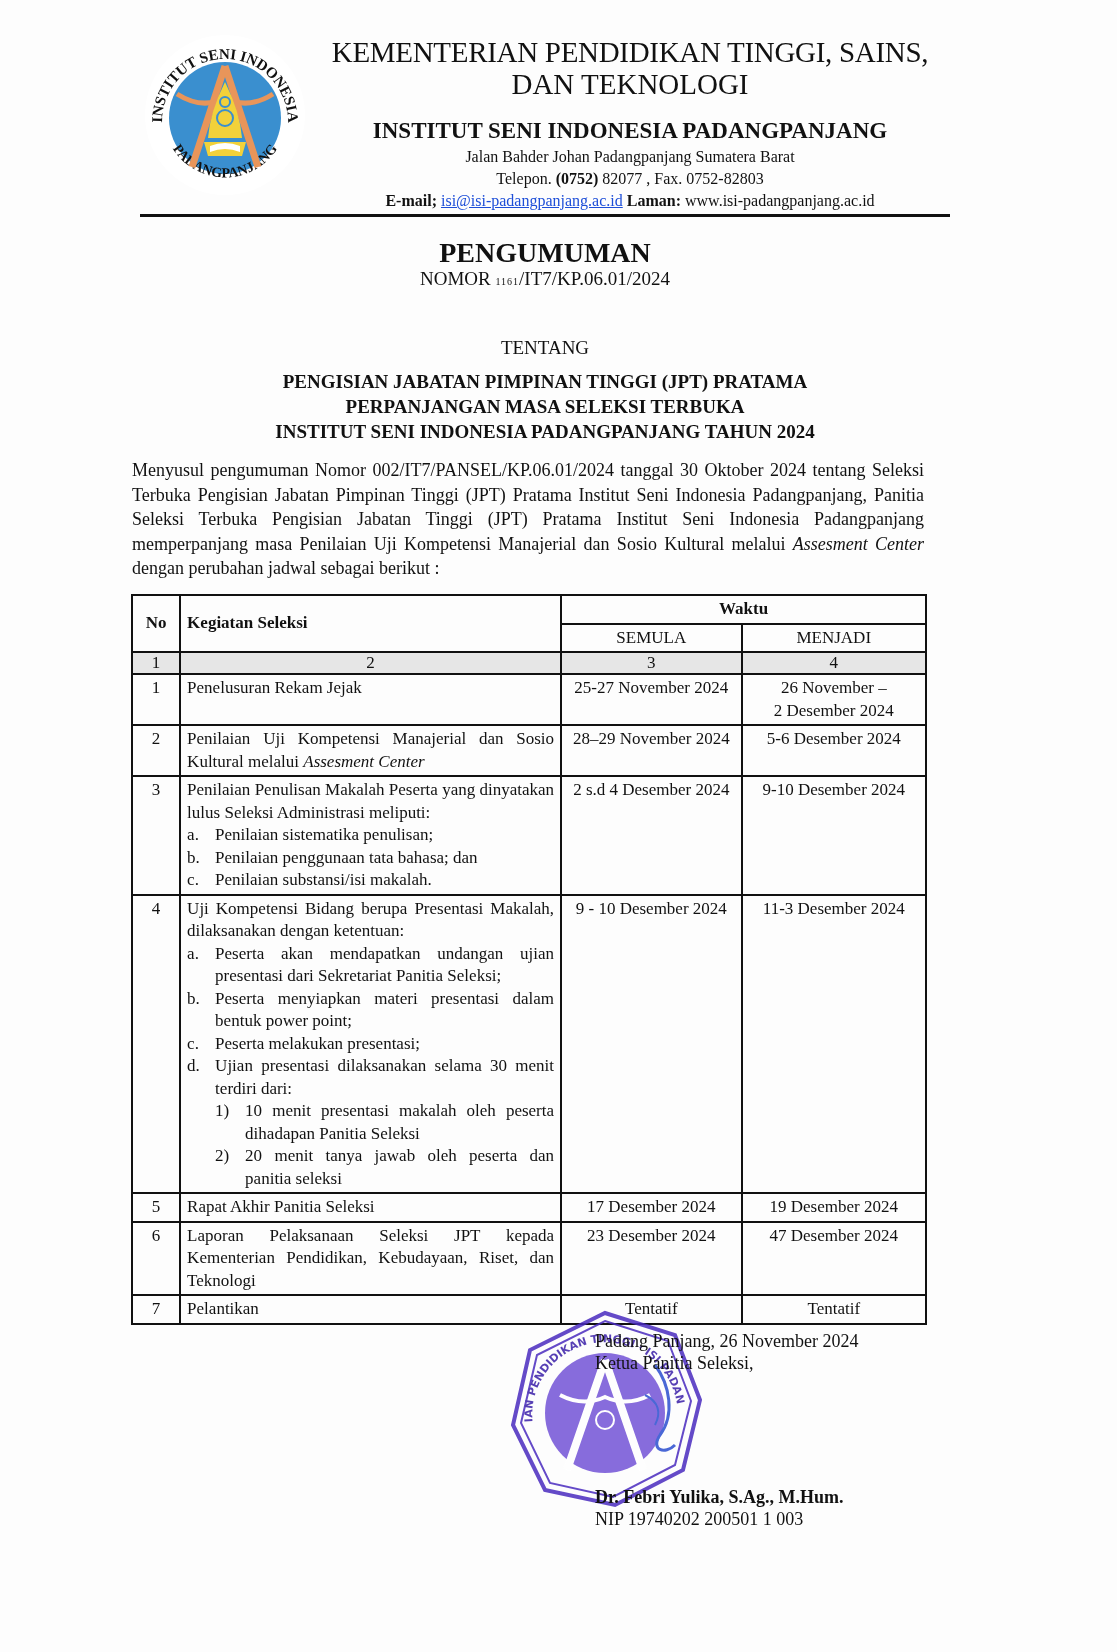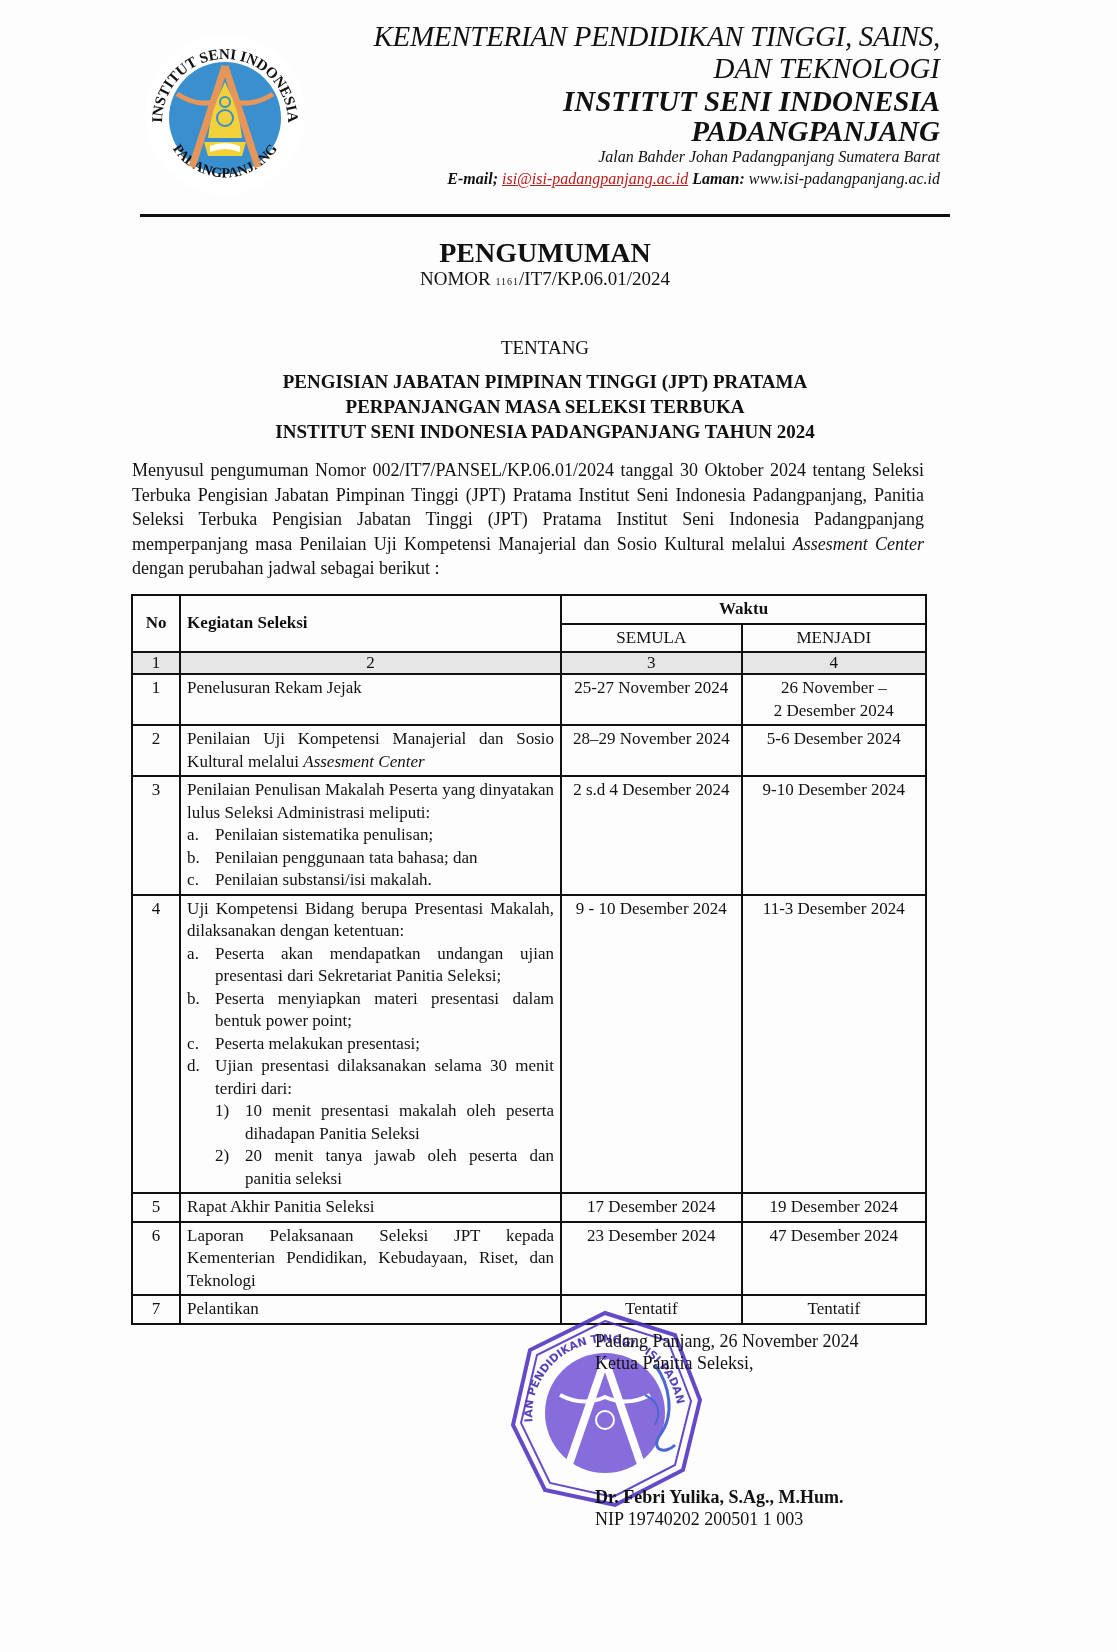--- a/index.html
+++ b/index.html
@@ -8,28 +8,28 @@
     background: #fdfdfd;
     font-family: "Liberation Serif", serif;
     color: #111;
     position: relative;
     overflow: hidden;
   }
   .page { position: absolute; left: 0; top: 0; width: 1117px; height: 1652px; }
 
   
   .logo { position: absolute; left: 142px; top: 32px; width: 166px; height: 166px; }
-  .kop { position: absolute; left: 320px; top: 20px; width: 620px; text-align: right; font-style: italic; }
+  .kop { position: absolute; left: 320px; top: 36px; width: 620px; text-align: center; }
   .kop .l1 { font-size: 29px; line-height: 32px; letter-spacing: -0.3px; }
   .kop .l2 { font-size: 29px; line-height: 32px; }
-  .kop .l3 { font-size: 29px; line-height: 30px; font-weight: bold; margin-top: 2px; }
+  .kop .l3 { font-size: 23px; line-height: 30px; font-weight: bold; margin-top: 16px; }
   .kop .l4, .kop .l5 { font-size: 16px; line-height: 22px; }
   .kop .l6 { font-size: 16px; line-height: 22px; }
   .kop .bold { font-weight: bold; }
-  .kop .link { color: #b91c1c; text-decoration: underline; }
+  .kop .link { color: #1d4ed8; text-decoration: underline; }
   .kop-rule { position: absolute; left: 140px; top: 214px; width: 810px; height: 3px; background: #111; }
 
   
   .title-block { position: absolute; left: 140px; top: 240px; width: 810px; text-align: center; }
   .title-block .t1 { font-size: 28px; font-weight: bold; line-height: 26px; }
   .title-block .t2 { font-size: 19px; line-height: 26px; }
   .title-block .hand { font-size: 10px; letter-spacing: 1px; }
   .title-block .t3 { font-size: 19px; line-height: 26px; margin-top: 40px; }
   .title-block .t4 { font-size: 19px; font-weight: bold; line-height: 25px; margin-top: 8px; }
 
@@ -93,20 +93,25 @@
     <circle cx="83" cy="70" r="5" fill="none" stroke="#3a8fcf" stroke-width="2"></circle>
     <path d="M 62 110 L 104 110 L 100 124 L 66 124 Z" fill="#f2d13a"></path>
     <path d="M 68 114 Q 83 108 98 114 L 98 120 Q 83 114 68 120 Z" fill="#ffffff"></path>
   </svg>
 
   <div class="kop">
     <div class="l1">KEMENTERIAN PENDIDIKAN TINGGI, SAINS,</div>
     <div class="l2">DAN TEKNOLOGI</div>
     <div class="l3">INSTITUT SENI INDONESIA PADANGPANJANG</div>
     <div class="l4">Jalan Bahder Johan Padangpanjang Sumatera Barat</div>
+    <div class="l5">
+      <span>Telepon.</span>
+      <span class="bold">(0752)</span>
+      <span>82077 , Fax. 0752-82803</span>
+    </div>
     <div class="l6">
       <span class="bold">E-mail;</span>
       <span class="link">isi@isi-padangpanjang.ac.id</span>
       <span class="bold">Laman:</span>
       <span>www.isi-padangpanjang.ac.id</span>
     </div>
   </div>
   <div class="kop-rule"></div>
 
   <div class="title-block">

